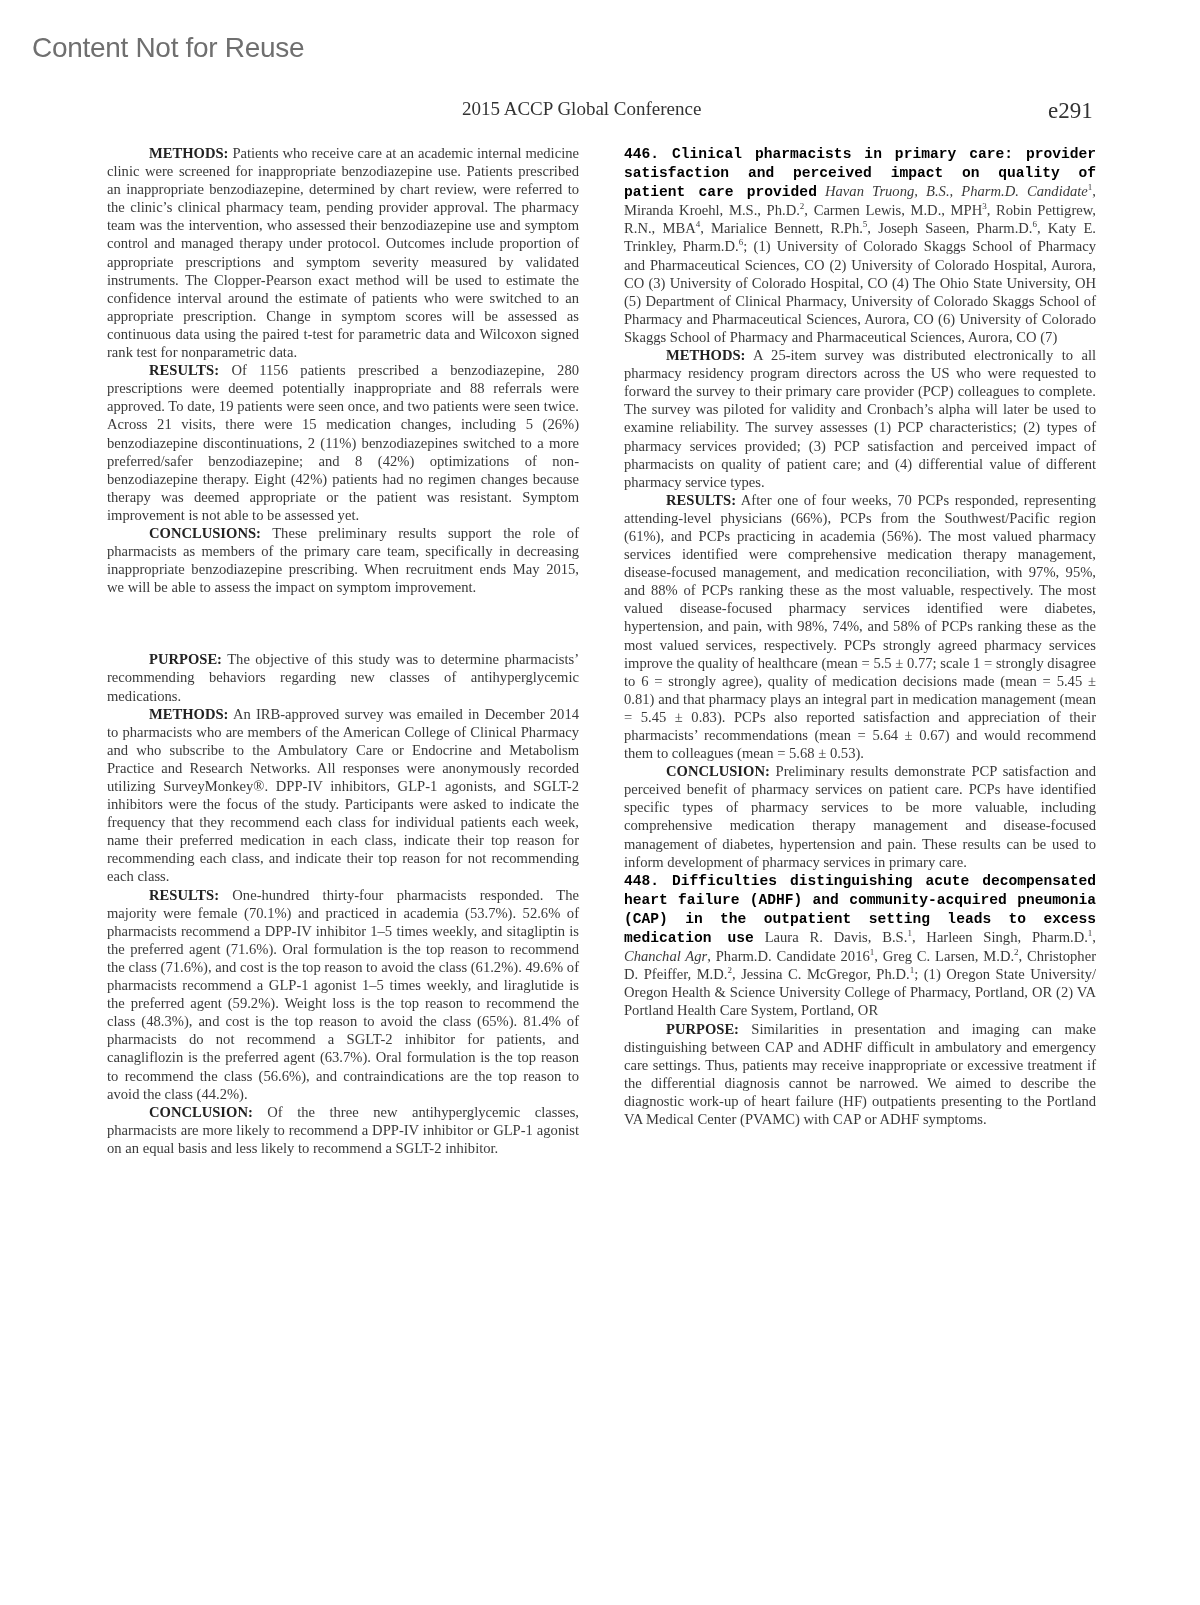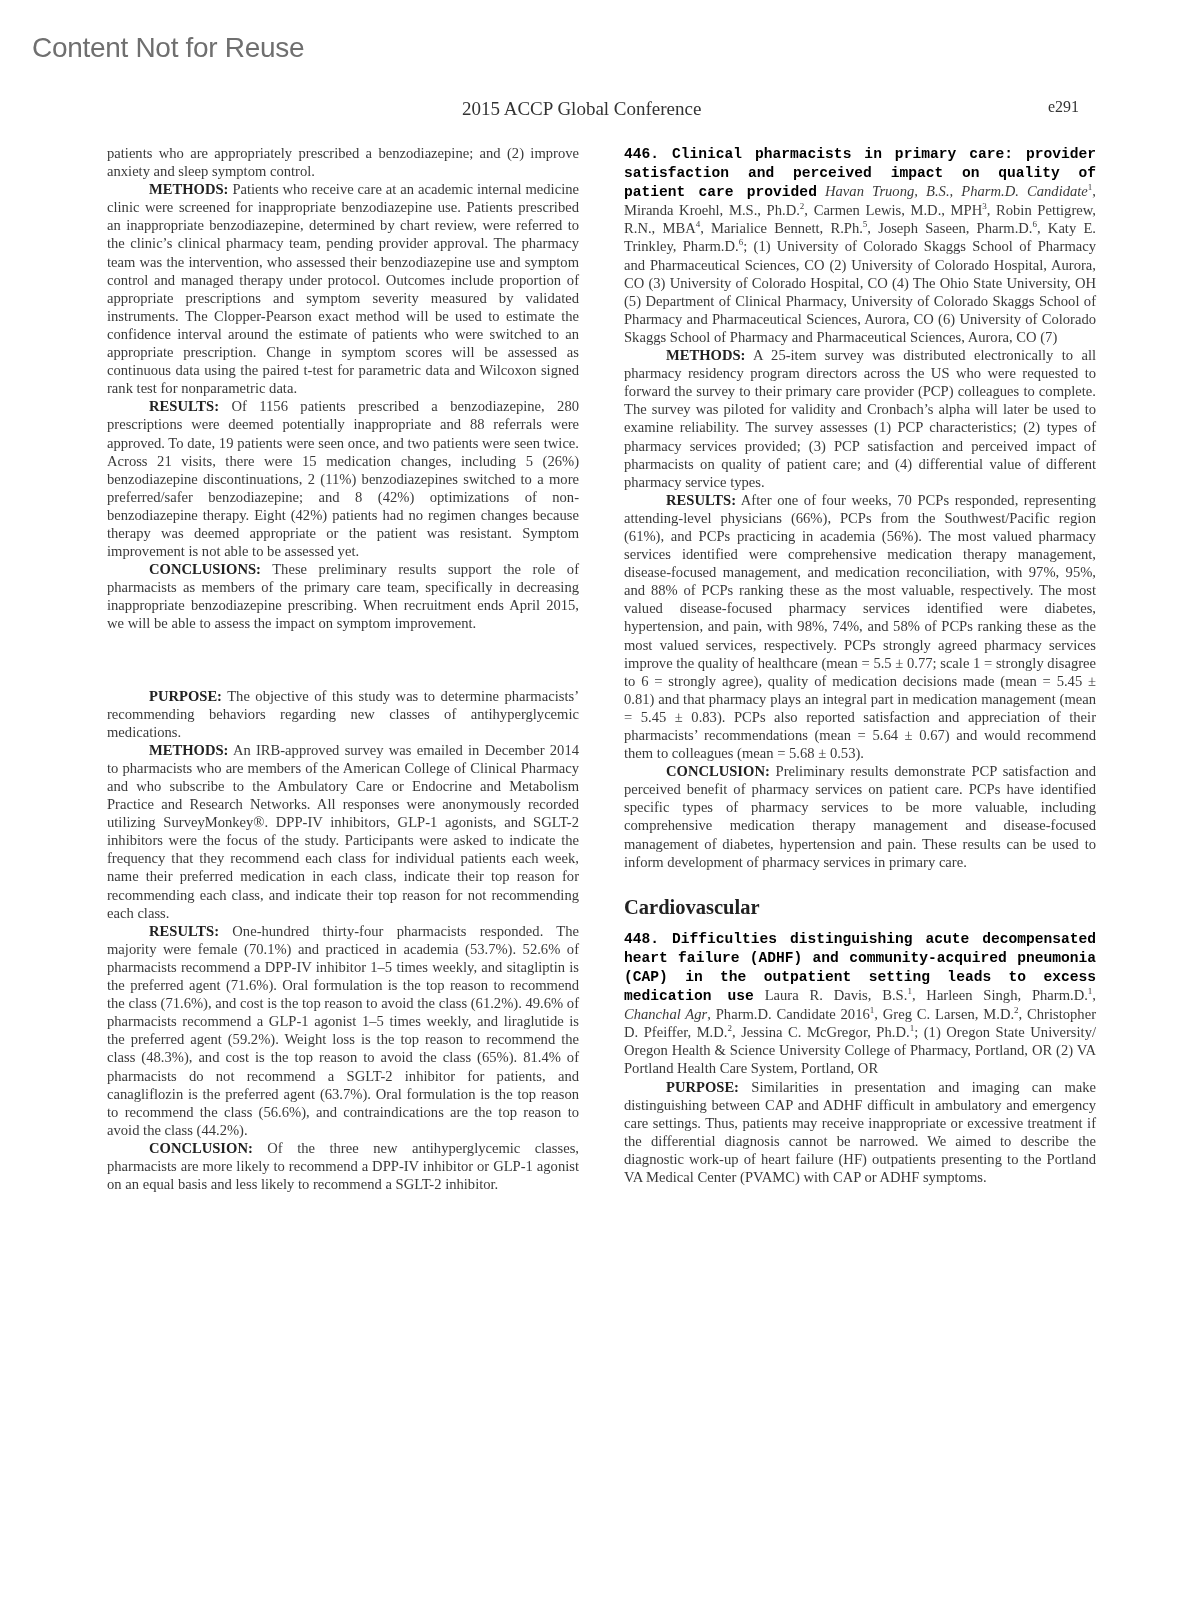--- a/index.html
+++ b/index.html
@@ -35,21 +35,21 @@
     position: absolute;
     left: 462px;
     top: 2px;
     font-size: 19px;
     color: #333;
   }
   .running-head .page-no {
     position: absolute;
     left: 1048px;
     top: 2px;
-    font-size: 16px;
+    font-size: 23px;
     color: #333;
   }
   .column {
     position: absolute;
     top: 144px;
     width: 472px;
     font-size: 14.6px;
     line-height: 18.1px;
     text-align: justify;
     hyphens: manual;
@@ -84,43 +84,41 @@
 
 <div class="watermark">Content Not for Reuse</div>
 
 <div class="running-head">
   <span class="title">2015 ACCP Global Conference</span>
   <span class="page-no">e291</span>
 </div>
 
 <div class="column col-left">
   <div class="abstract">
-    <p class="para">patients who are appropriately prescribed a benzodiazepine; and (2) improve anxiety and sleep symptom control.</p>
     <p class="para"><span class="label">METHODS:</span><span> Patients who receive care at an academic internal medicine clinic were screened for inappropriate benzodiazepine use. Patients prescribed an inappropriate benzodiazepine, deter­mined by chart review, were referred to the clinic’s clinical phar­macy team, pending provider approval. The pharmacy team was the intervention, who assessed their benzodiazepine use and symptom control and managed therapy under protocol. Out­comes include proportion of appropriate prescriptions and symptom severity measured by validated instruments. The Clop­per-Pearson exact method will be used to estimate the confi­dence interval around the estimate of patients who were switched to an appropriate prescription. Change in symptom scores will be assessed as continuous data using the paired t-test for parametric data and Wilcoxon signed rank test for nonpara­metric data.</span></p>
     <p class="para"><span class="label">RESULTS:</span><span> Of 1156 patients prescribed a benzodiazepine, 280 prescriptions were deemed potentially inappropriate and 88 refer­rals were approved. To date, 19 patients were seen once, and two patients were seen twice. Across 21 visits, there were 15 medica­tion changes, including 5 (26%) benzodiazepine discontinuations, 2 (11%) benzodiazepines switched to a more preferred/safer ben­zodiazepine; and 8 (42%) optimizations of non-benzodiazepine therapy. Eight (42%) patients had no regimen changes because therapy was deemed appropriate or the patient was resistant. Symptom improvement is not able to be assessed yet.</span></p>
-    <p class="para"><span class="label">CONCLUSIONS:</span><span> These preliminary results support the role of pharmacists as members of the primary care team, specifically in decreasing inappropriate benzodiazepine prescribing. When recruitment ends April 2015, we will be able to assess the impact on symptom improvement.</span></p>
+    <p class="para"><span class="label">CONCLUSIONS:</span><span> These preliminary results support the role of pharmacists as members of the primary care team, specifically in decreasing inappropriate benzodiazepine prescribing. When recruitment ends May 2015, we will be able to assess the impact on symptom improvement.</span></p>
   </div>
 
   <div class="spacer-445"></div>
 
   <div class="abstract">
     <p class="para"><span class="label">PURPOSE:</span><span> The objective of this study was to determine pharma­cists’ recommending behaviors regarding new classes of antihy­perglycemic medications.</span></p>
     <p class="para"><span class="label">METHODS:</span><span> An IRB-approved survey was emailed in December 2014 to pharmacists who are members of the American College of Clinical Pharmacy and who subscribe to the Ambulatory Care or Endocrine and Metabolism Practice and Research Networks. All responses were anonymously recorded utilizing SurveyMon­key®. DPP-IV inhibitors, GLP-1 agonists, and SGLT-2 inhibitors were the focus of the study. Participants were asked to indicate the frequency that they recommend each class for individual patients each week, name their preferred medication in each class, indicate their top reason for recommending each class, and indi­cate their top reason for not recommending each class.</span></p>
     <p class="para"><span class="label">RESULTS:</span><span> One-hundred thirty-four pharmacists responded. The majority were female (70.1%) and practiced in academia (53.7%). 52.6% of pharmacists recommend a DPP-IV inhibitor 1–5 times weekly, and sitagliptin is the preferred agent (71.6%). Oral for­mulation is the top reason to recommend the class (71.6%), and cost is the top reason to avoid the class (61.2%). 49.6% of phar­macists recommend a GLP-1 agonist 1–5 times weekly, and liraglutide is the preferred agent (59.2%). Weight loss is the top reason to recommend the class (48.3%), and cost is the top rea­son to avoid the class (65%). 81.4% of pharmacists do not rec­ommend a SGLT-2 inhibitor for patients, and canagliflozin is the preferred agent (63.7%). Oral formulation is the top reason to recommend the class (56.6%), and contraindications are the top reason to avoid the class (44.2%).</span></p>
     <p class="para"><span class="label">CONCLUSION:</span><span> Of the three new antihyperglycemic classes, pharmacists are more likely to recommend a DPP-IV inhibitor or GLP-1 agonist on an equal basis and less likely to recommend a SGLT-2 inhibitor.</span></p>
   </div>
 </div>
 
 <div class="column col-right">
   <div class="abstract">
     <p class="para"><span class="abstract-title">446. Clinical pharmacists in primary care: provider satisfaction and perceived impact on quality of patient care provided</span> <span class="authors-italic">Havan Truong, B.S., Pharm.D. Candidate</span><span><span></span><sup>1</sup><span>, Miranda Kroehl, M.S., Ph.D.</span><sup>2</sup><span>, Carmen Lewis, M.D., MPH</span><sup>3</sup><span>, Robin Pettigrew, R.N., MBA</span><sup>4</sup><span>, Marialice Bennett, R.Ph.</span><sup>5</sup><span>, Joseph Saseen, Pharm.D.</span><sup>6</sup><span>, Katy E. Trinkley, Pharm.D.</span><sup>6</sup></span><span>; (1) University of Colorado Skaggs School of Pharmacy and Pharmaceutical Sciences, CO (2) University of Colorado Hospital, Aurora, CO (3) University of Colorado Hospital, CO (4) The Ohio State University, OH (5) Department of Clinical Pharmacy, University of Colorado Skaggs School of Pharmacy and Pharmaceutical Sciences, Aurora, CO (6) University of Colorado Skaggs School of Pharmacy and Pharmaceutical Sciences, Aurora, CO (7)</span></p>
     <p class="para"><span class="label">METHODS:</span><span> A 25-item survey was distributed electronically to all pharmacy residency program directors across the US who were requested to forward the survey to their primary care provider (PCP) colleagues to complete. The survey was piloted for validity and Cronbach’s alpha will later be used to examine reliability. The survey assesses (1) PCP character­istics; (2) types of pharmacy services provided; (3) PCP satis­faction and perceived impact of pharmacists on quality of patient care; and (4) differential value of different pharmacy service types.</span></p>
     <p class="para"><span class="label">RESULTS:</span><span> After one of four weeks, 70 PCPs responded, repre­senting attending-level physicians (66%), PCPs from the South­west/Pacific region (61%), and PCPs practicing in academia (56%). The most valued pharmacy services identified were comprehensive medication therapy management, disease-focused management, and medication reconciliation, with 97%, 95%, and 88% of PCPs ranking these as the most valuable, respectively. The most valued disease-focused pharmacy ser­vices identified were diabetes, hypertension, and pain, with 98%, 74%, and 58% of PCPs ranking these as the most valued services, respectively. PCPs strongly agreed pharmacy services improve the quality of healthcare (mean = 5.5 ± 0.77; scale 1 = strongly disagree to 6 = strongly agree), quality of medica­tion decisions made (mean = 5.45 ± 0.81) and that pharmacy plays an integral part in medication management (mean = 5.45 ± 0.83). PCPs also reported satisfaction and appreciation of their pharmacists’ recommendations (mean = 5.64 ± 0.67) and would recommend them to colleagues (mean = 5.68 ± 0.53).</span></p>
     <p class="para"><span class="label">CONCLUSION:</span><span> Preliminary results demonstrate PCP satisfac­tion and perceived benefit of pharmacy services on patient care. PCPs have identified specific types of pharmacy services to be more valuable, including comprehensive medication therapy man­agement and disease-focused management of diabetes, hyperten­sion and pain. These results can be used to inform development of pharmacy services in primary care.</span></p>
   </div>
 
-  <div class="section-heading">Cardiovascular</div>
 
   <div class="abstract">
     <p class="para"><span class="abstract-title">448. Difficulties distinguishing acute decompensated heart failure (ADHF) and community-acquired pneumonia (CAP) in the outpatient setting leads to excess medication use</span><span> Laura R. Davis, B.S.</span><sup>1</sup><span>, Harleen Singh, Pharm.D.</span><sup>1</sup>, <span class="authors-italic">Chanchal Agr</span><span>, Pharm.D. Candidate 2016</span><sup>1</sup><span>, Greg C. Larsen, M.D.</span><sup>2</sup><span>, Christopher D. Pfeiffer, M.D.</span><sup>2</sup><span>, Jessina C. McGregor, Ph.D.</span><sup>1</sup><span>; (1) Oregon State University/ Oregon Health &amp; Science University College of Pharmacy, Portland, OR (2) VA Portland Health Care System, Portland, OR</span></p>
     <p class="para"><span class="label">PURPOSE:</span><span> Similarities in presentation and imaging can make distinguishing between CAP and ADHF difficult in ambulatory and emergency care settings. Thus, patients may receive inappro­priate or excessive treatment if the differential diagnosis cannot be narrowed. We aimed to describe the diagnostic work-up of heart failure (HF) outpatients presenting to the Portland VA Medical Center (PVAMC) with CAP or ADHF symptoms.</span></p>
   </div>
 </div>
 
 </body></html>

